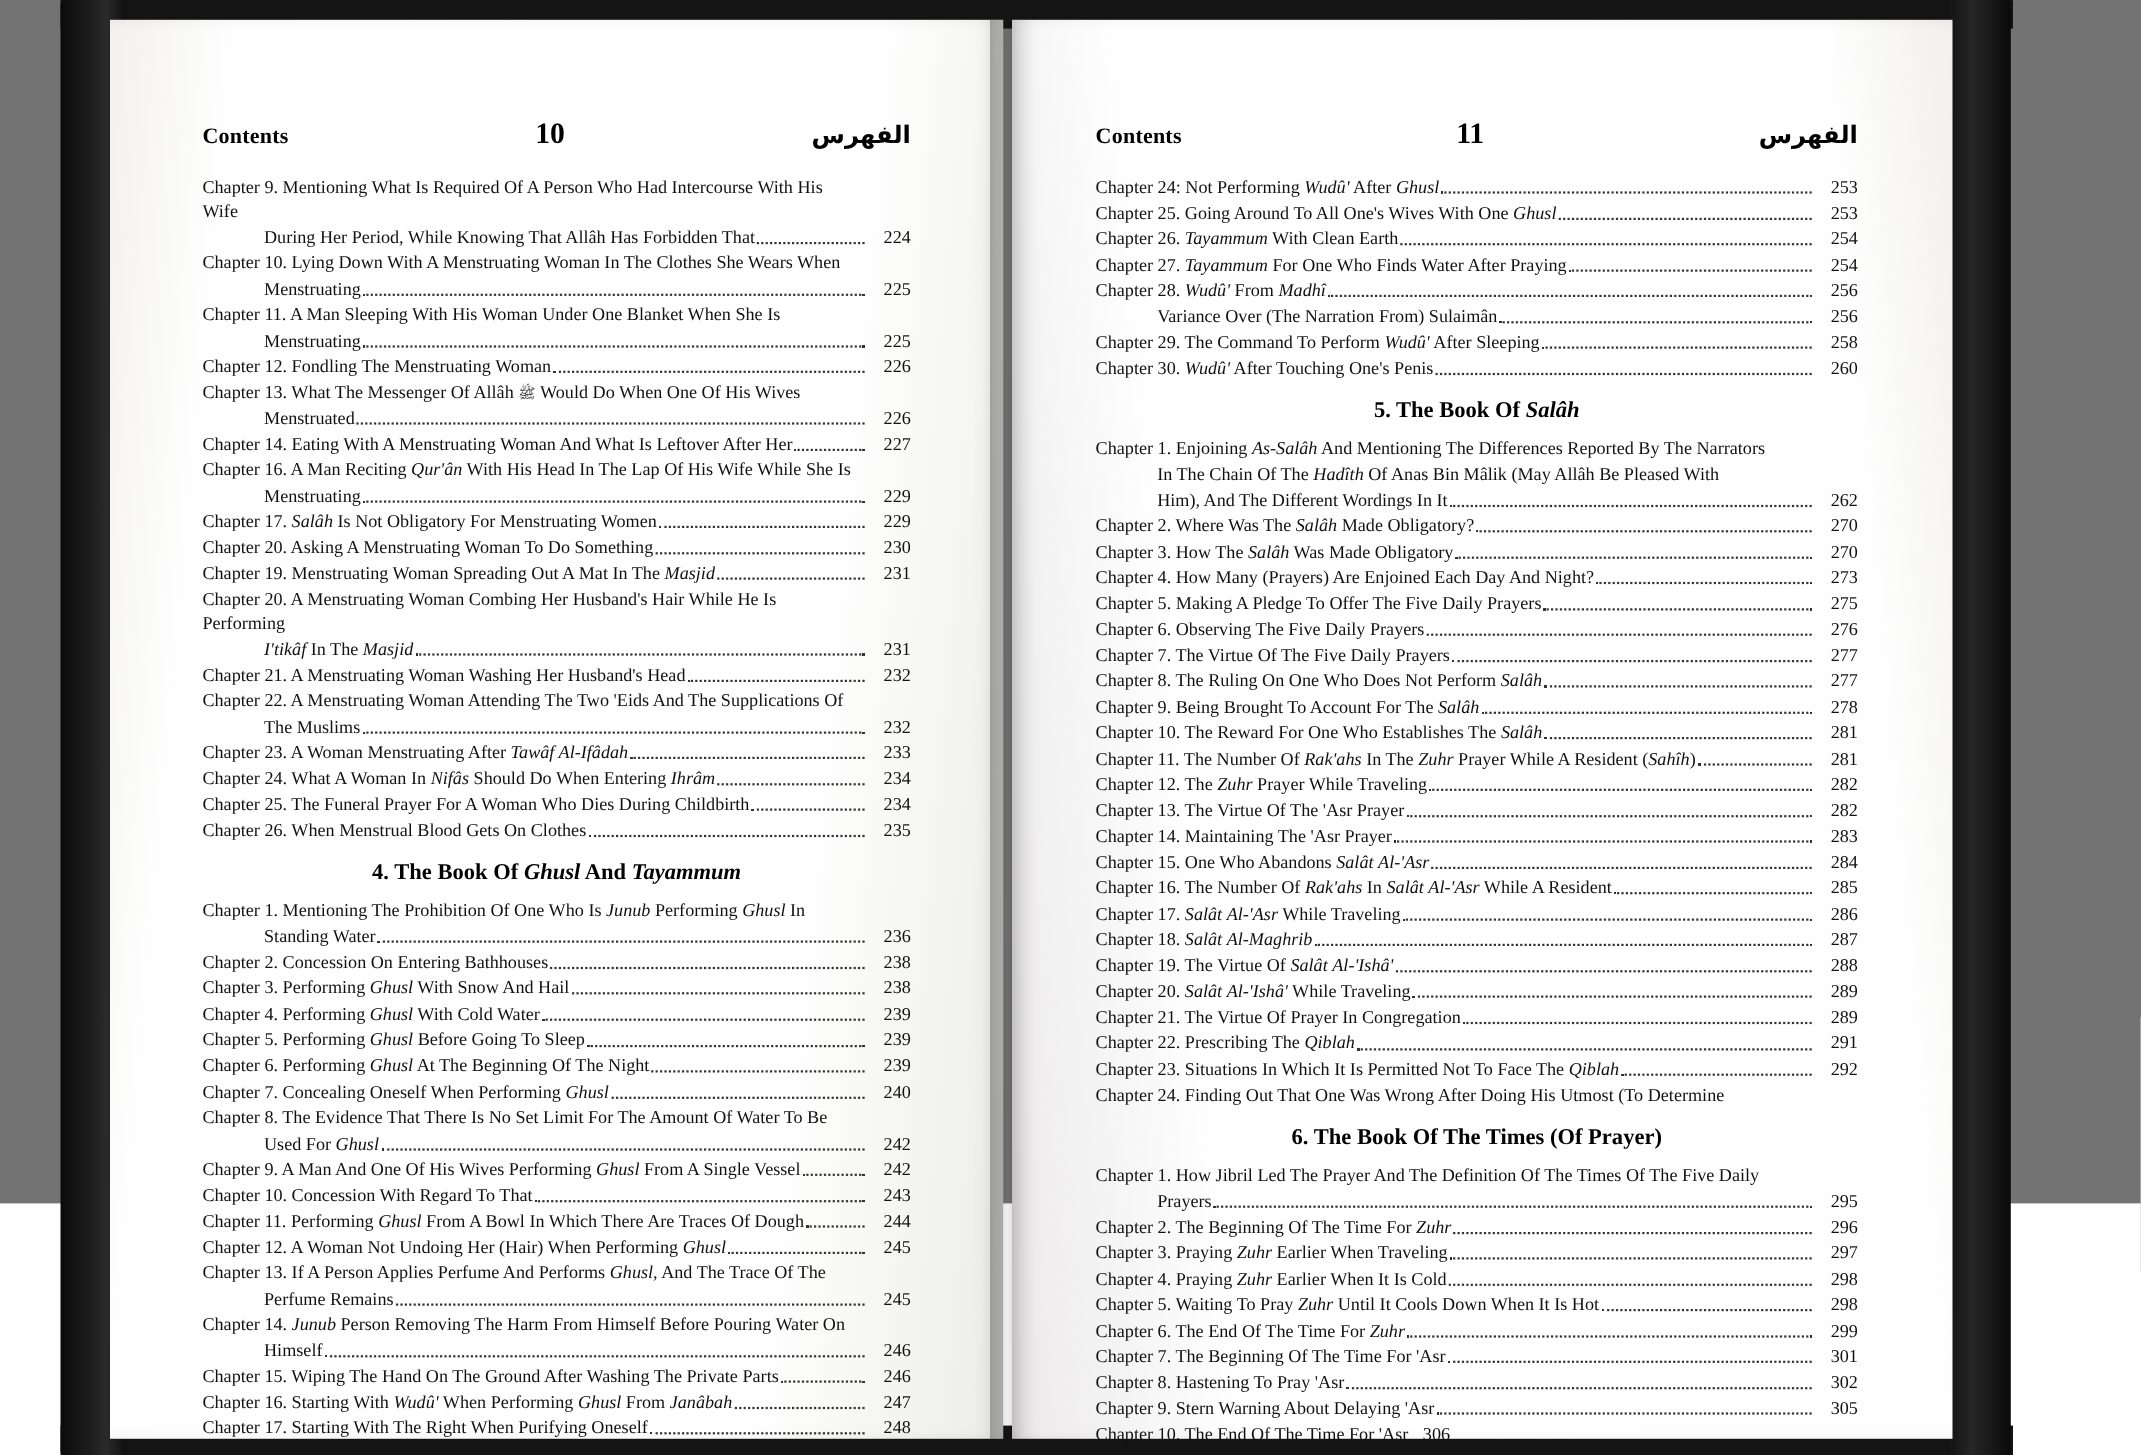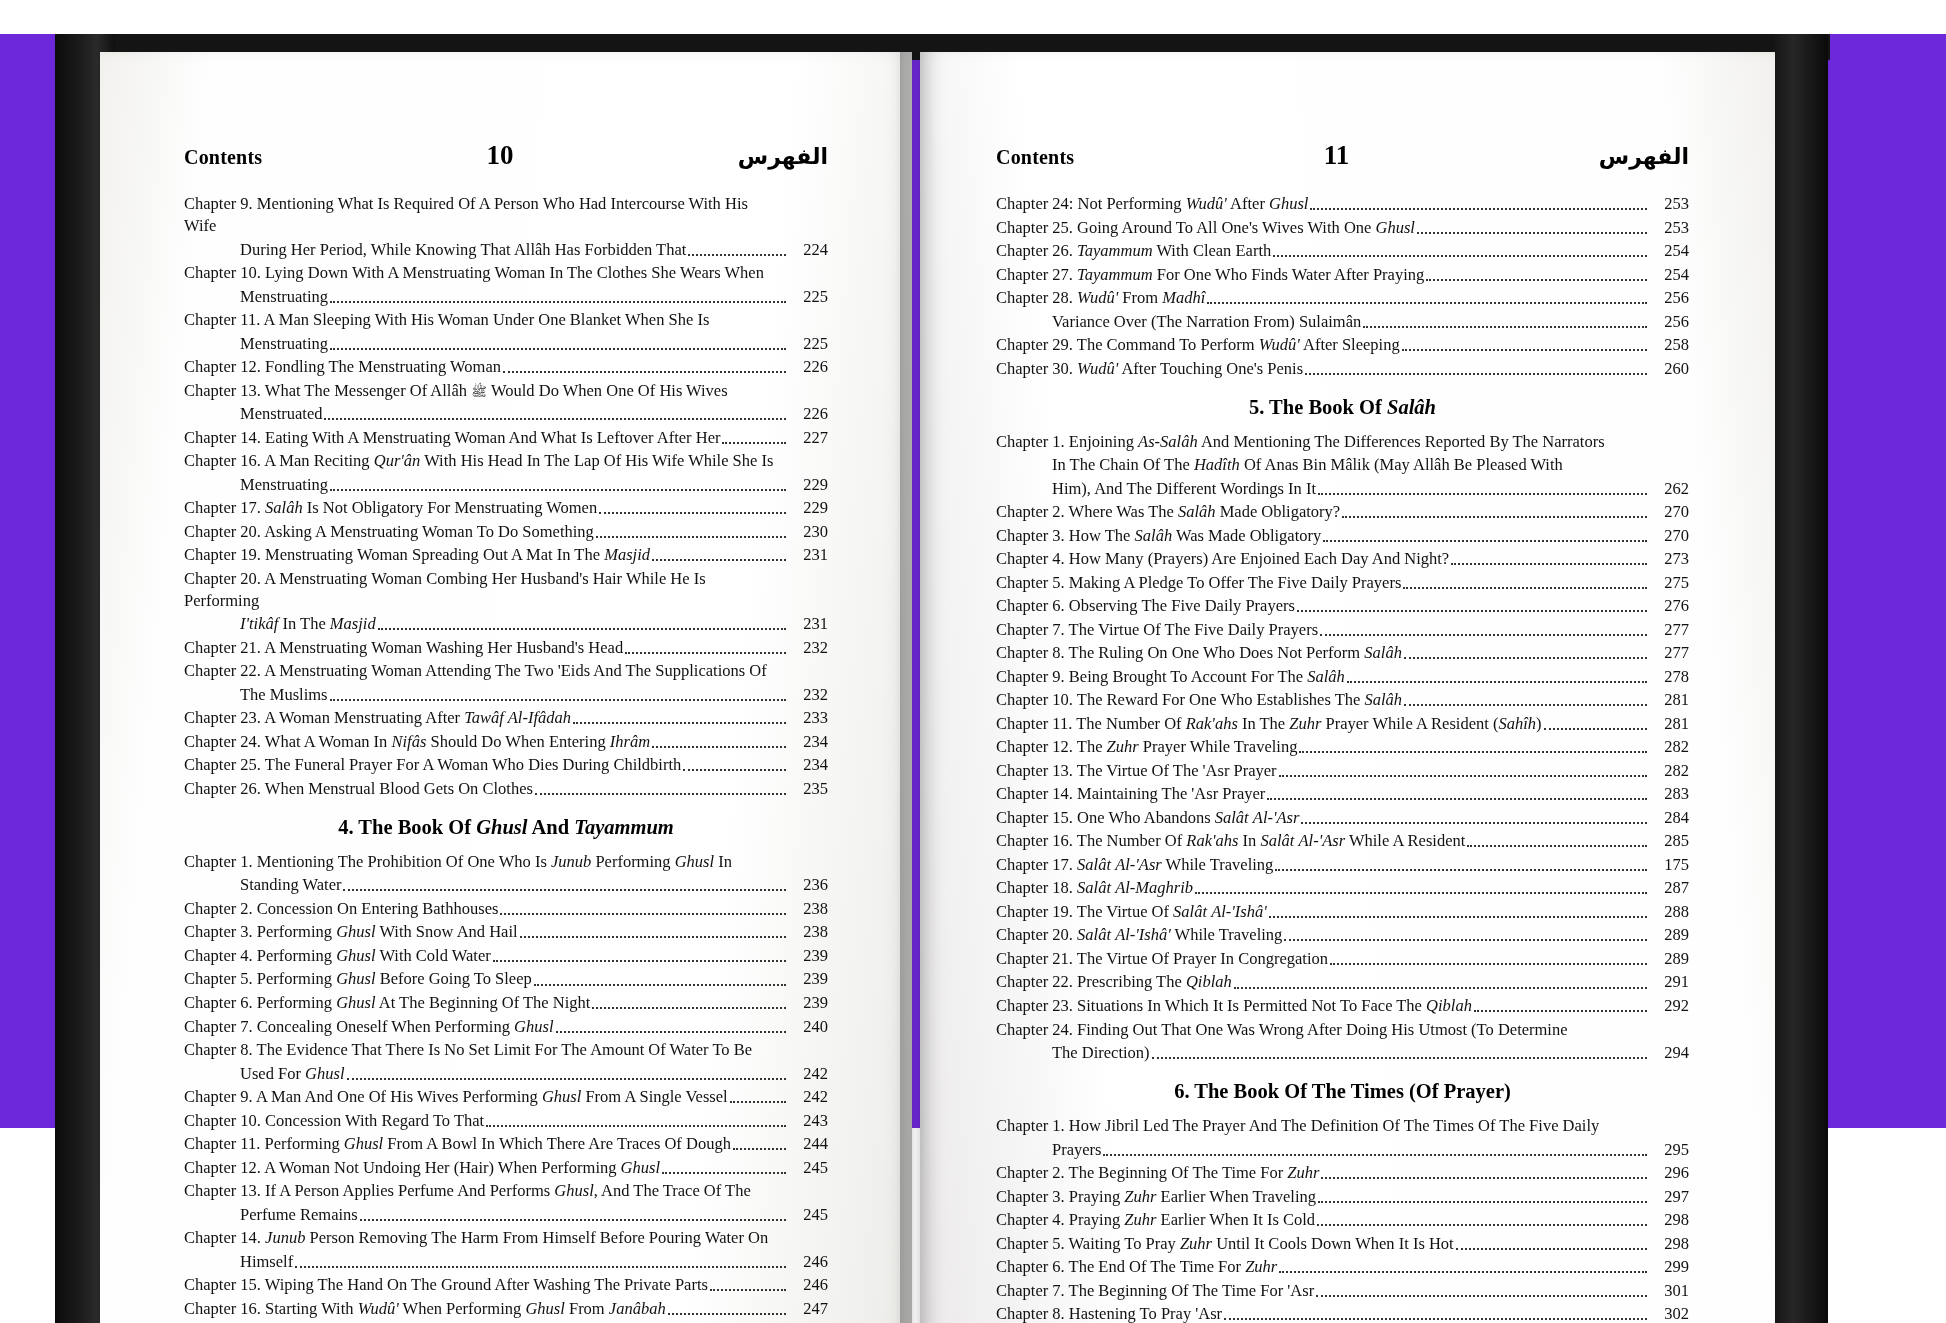--- a/index.html
+++ b/index.html
@@ -1,17 +1,17 @@
 <!DOCTYPE html>
 <html><head>
 <meta charset="utf-8">
 <style>
   html,body{margin:0;padding:0;background:#ffffff;}
   body{width:1946px;height:1323px;font-family:"Liberation Serif",serif;overflow:hidden;}
-  #book{position:absolute;left:0;top:0;width:1946px;height:1094px;background:#6d28d9;margin-top:34px;}
+  #book{position:absolute;left:0;top:0;width:1946px;height:1094px;background:#737373;}
 
   
   .cover{position:absolute;background:#171717;}
   .cover-left{left:55px;top:0px;width:60px;height:1323px;
      background:linear-gradient(90deg,#0b0b0b 0%,#1d1d1d 45%,#2a2a2a 70%,#0f0f0f 100%);
      border-radius:4px 0 0 4px;}
   .cover-right{left:1770px;top:0px;width:58px;height:1323px;
      background:linear-gradient(90deg,#121212 0%,#262626 40%,#0a0a0a 100%);
      border-radius:0 4px 4px 0;}
   .cover-top{left:55px;top:0px;width:1775px;height:26px;background:#141414;}
@@ -434,21 +434,21 @@
             <span class="pg">284</span>
           </div>
           <div class="row">
             <span class="txt">Chapter 16. The Number Of <i>Rak'ahs</i> In <i>Salât</i> <i>Al-'Asr</i> While A Resident</span>
             <span class="dots"></span>
             <span class="pg">285</span>
           </div>
           <div class="row">
             <span class="txt">Chapter 17. <i>Salât</i> <i>Al-'Asr</i> While Traveling</span>
             <span class="dots"></span>
-            <span class="pg">175</span>
+            <span class="pg">286</span>
           </div>
           <div class="row">
             <span class="txt">Chapter 18. <i>Salât</i> <i>Al-<i>Maghrib</i></i></span>
             <span class="dots"></span>
             <span class="pg">287</span>
           </div>
           <div class="row">
             <span class="txt">Chapter 19. The Virtue Of <i>Salât</i> <i>Al-'Ishâ'</i></span>
             <span class="dots"></span>
             <span class="pg">288</span>
@@ -470,25 +470,20 @@
           </div>
           <div class="row">
             <span class="txt">Chapter 23. Situations In Which It Is Permitted Not To Face The <i>Qiblah</i></span>
             <span class="dots"></span>
             <span class="pg">292</span>
           </div>
           <div class="row noleader">
             <span class="txt">Chapter 24. Finding Out That One Was Wrong After Doing His Utmost (To Determine</span>
             <span class="dots"></span>
             <span class="pg"></span>
-          </div>
-          <div class="row">
-            <span class="txt cont">The Direction)</span>
-            <span class="dots"></span>
-            <span class="pg">294</span>
           </div>
         </div>
       <div class="sect">6. The Book Of The Times  (Of Prayer)</div>
       <div class="toc" id="right-toc-3">
           <div class="row noleader">
             <span class="txt">Chapter 1. How Jibril Led The Prayer And The Definition Of The Times Of The Five Daily</span>
             <span class="dots"></span>
             <span class="pg"></span>
           </div>
           <div class="row">

